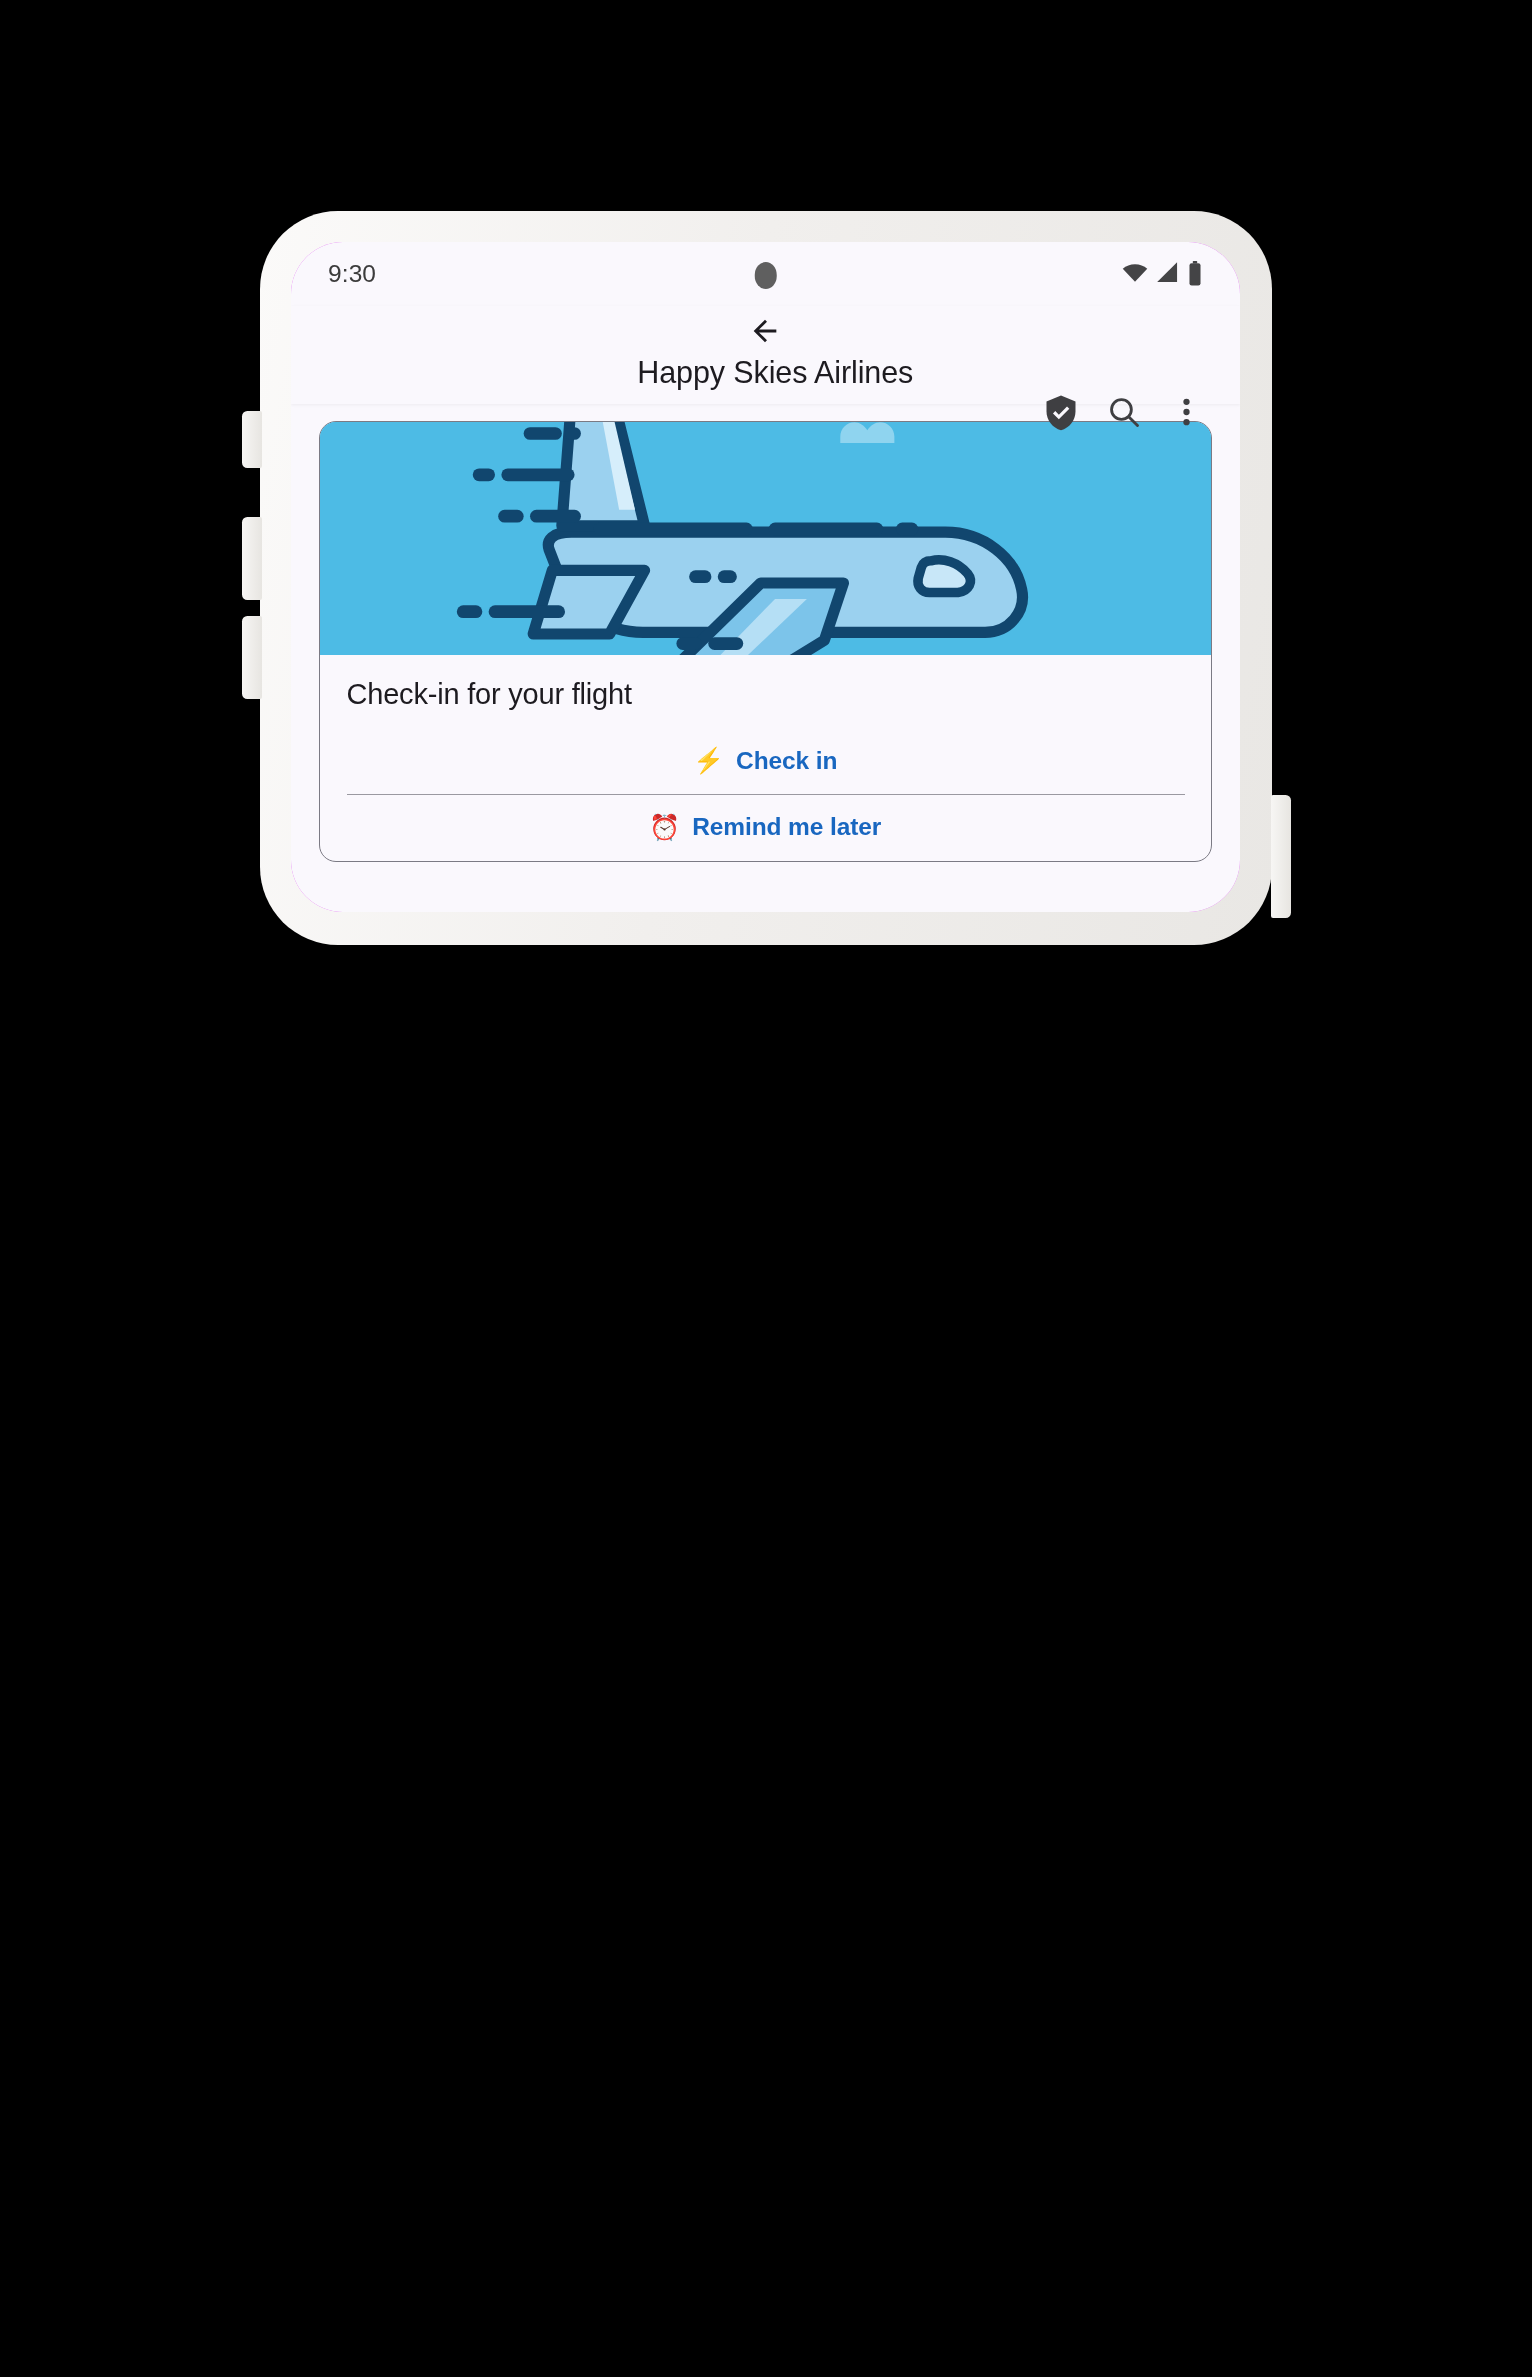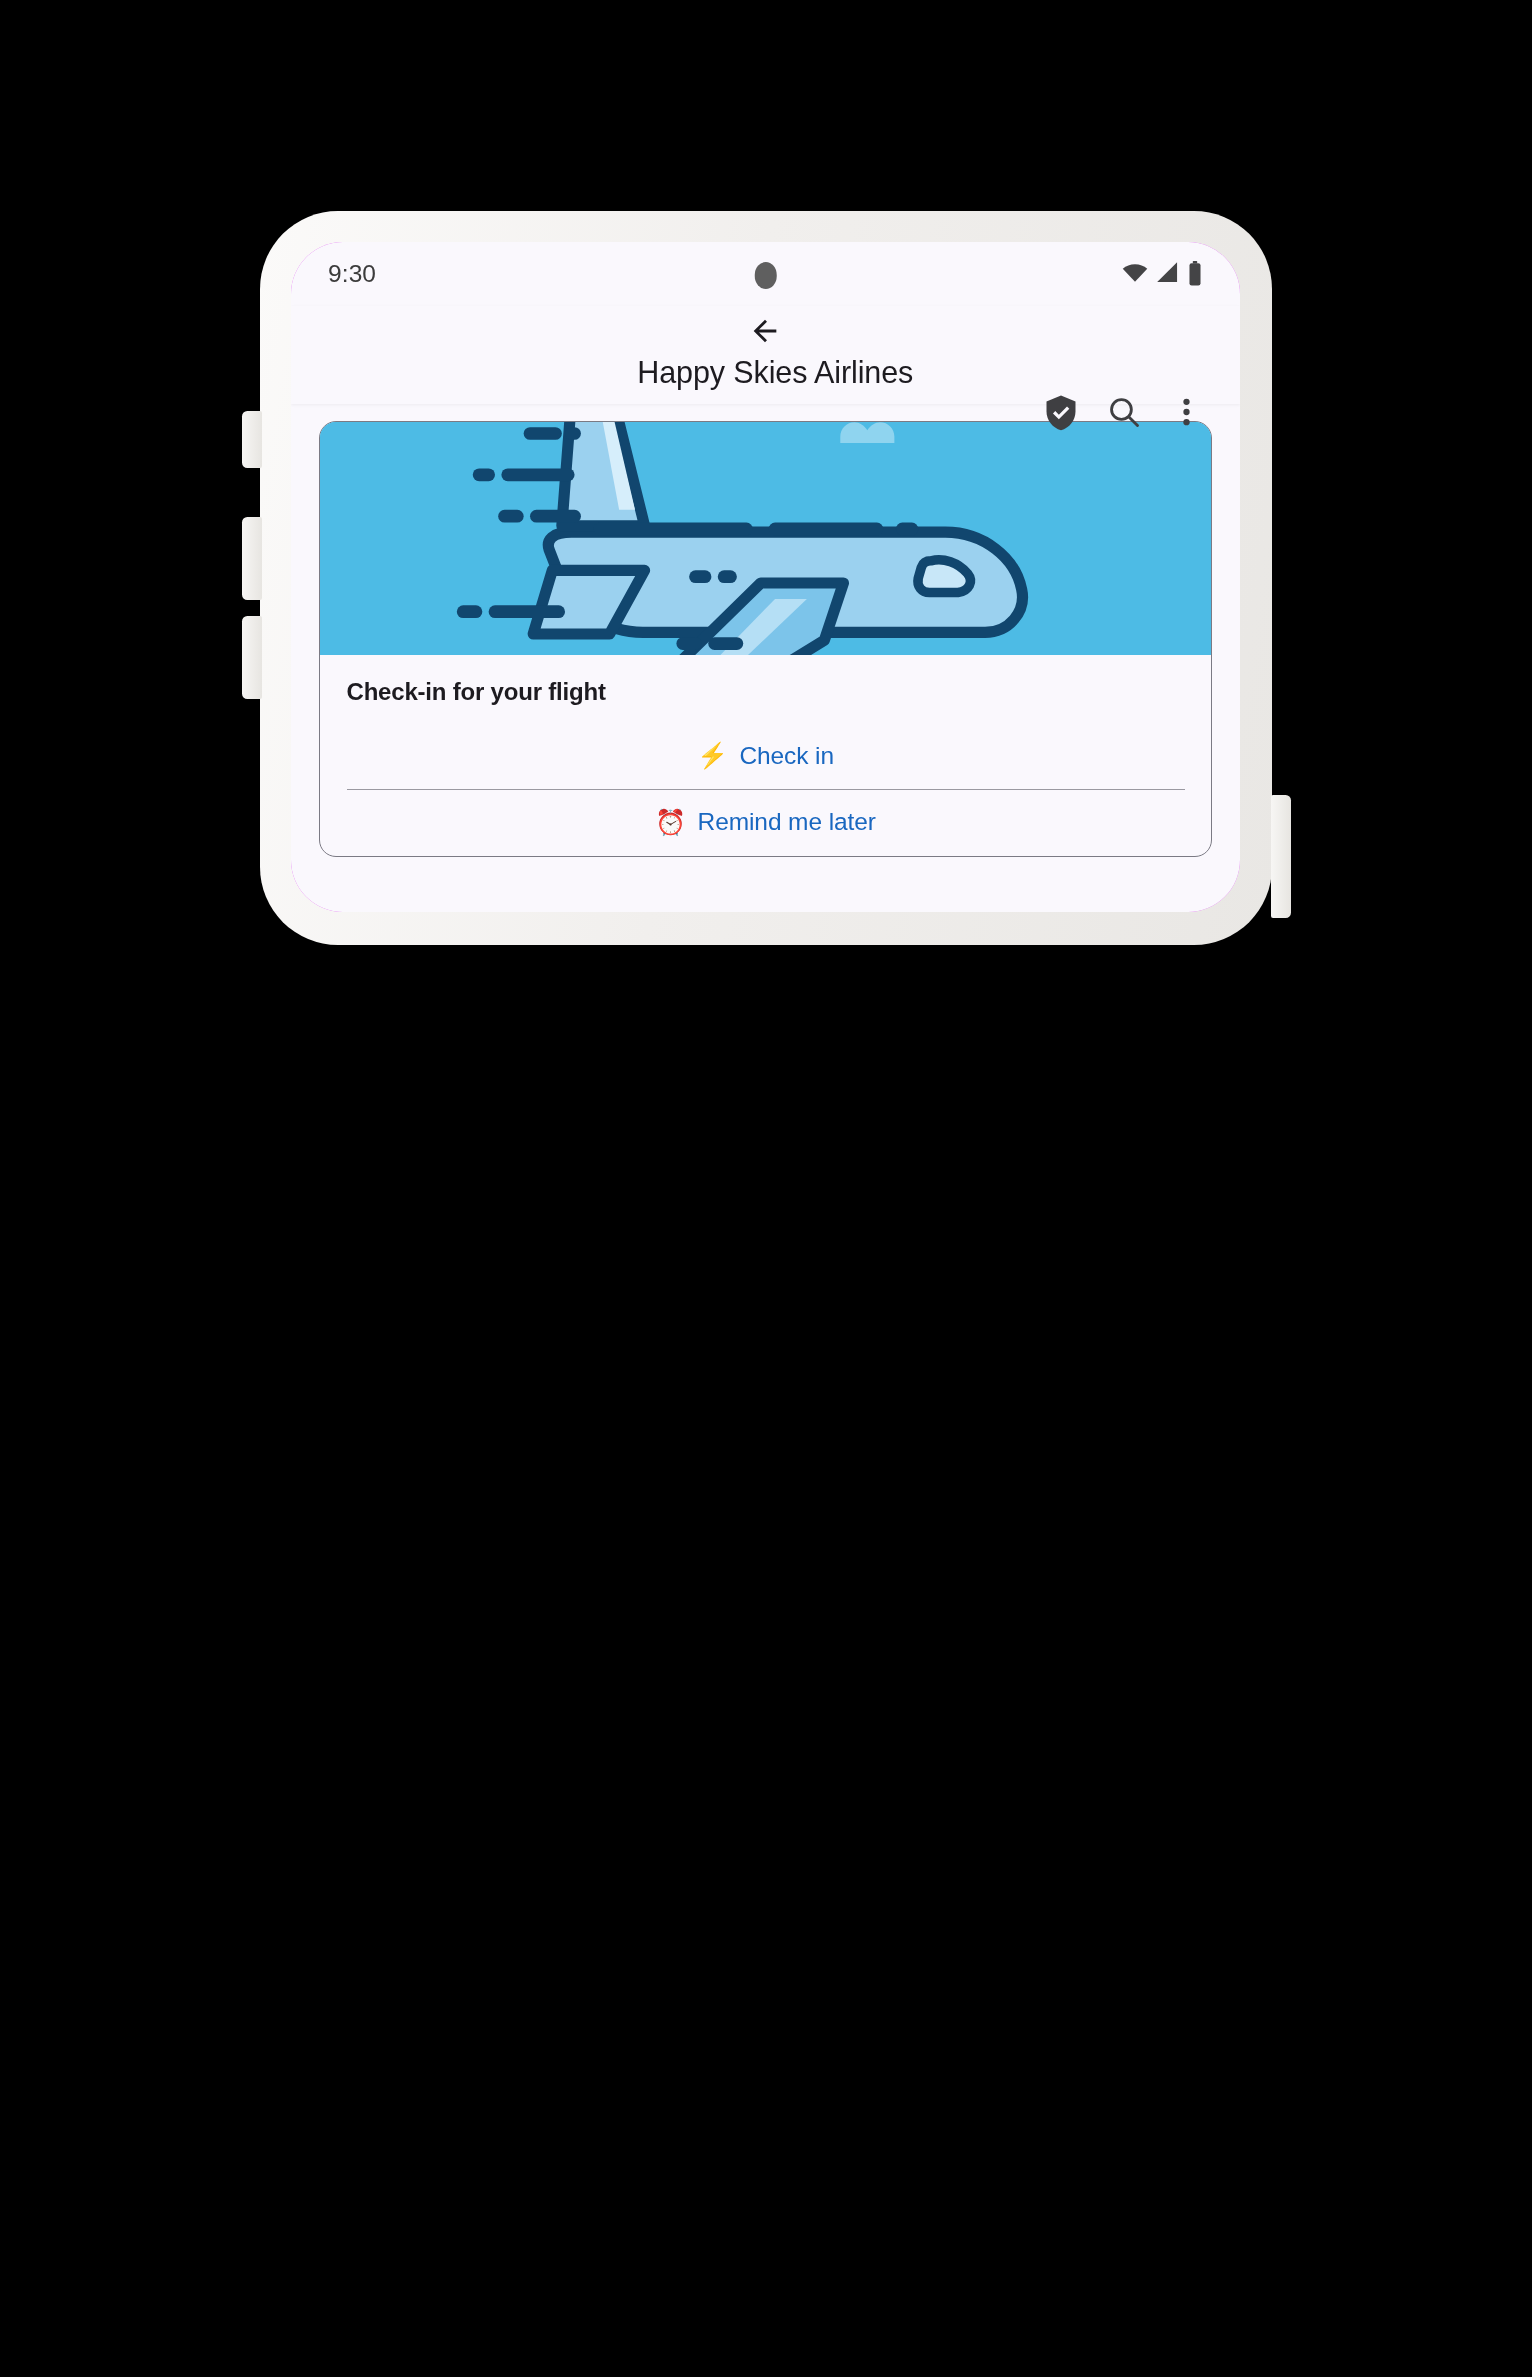--- a/index.html
+++ b/index.html
@@ -133,25 +133,24 @@
   #card-hero {
     height: 233px;
     background: #4dbbe5;
     position: relative;
     overflow: hidden;
   }
   #card-hero svg { position: absolute; left: 0; top: 0; width: 100%; height: 100%; }
 
   #card-body { padding: 22.5px 26.5px 0 26.5px; }
   #card-title {
-    font-size: 24px;
+    font-size: 29px;
     color: #1d1b20;
     letter-spacing: -0.2px;
     margin-bottom: 14.6px;
-    font-weight: bold;
   }
   #card-text {
     font-size: 24px;
     line-height: 1.42;
     color: #5b5b63;
     letter-spacing: -0.1px;
   }
 
   #card-actions { margin-top: 17px; padding-bottom: 1.3px; }
   .card-action {
@@ -161,21 +160,21 @@
     justify-content: center;
     gap: 11.3px;
     cursor: pointer;
     border-top: 1.3px solid #9a99a1;
   }
   .card-action:first-child { border-top: none; }
   .card-action .emoji { font-size: 25px; line-height: 1; }
   .card-action .label {
     font-size: 24.5px;
     color: #1967c0;
-    font-weight: normal;
+    font-weight: bold;
     letter-spacing: -0.1px;
   }
 </style>
 </head>
 <body>
 
 <div id="stage">
 
   <div id="phone-case"></div>
 

